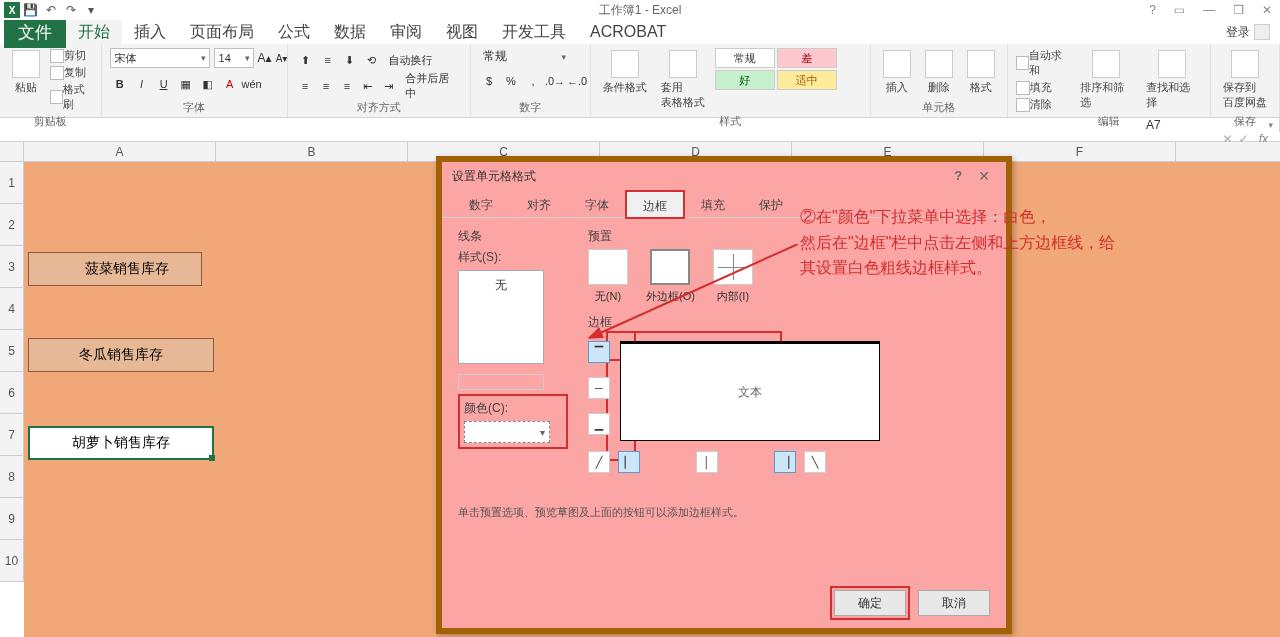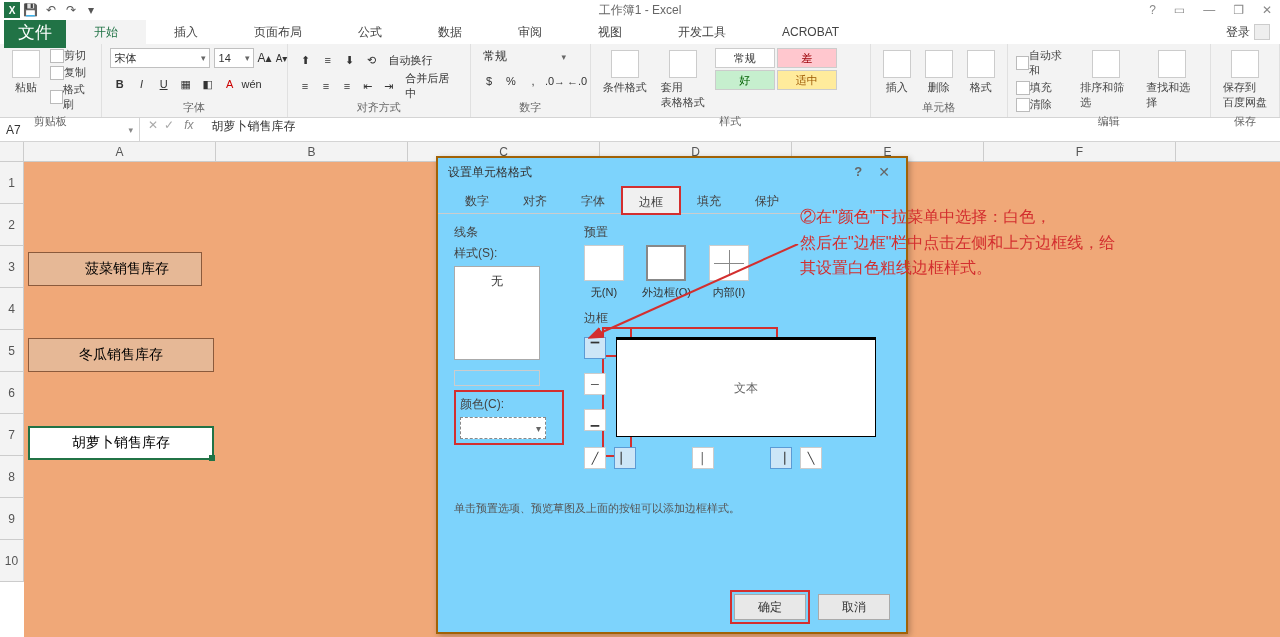--- a/index.html
+++ b/index.html
@@ -10,21 +10,21 @@
   .title-bar .qat { display: flex; gap: 2px; align-items: center; }
   .qat-icon { width: 18px; height: 18px; display: flex; align-items: center; justify-content: center; font-size: 12px; color: #555; }
   .excel-logo { background: #217346; color: #fff; width: 16px; height: 16px; font-size: 10px; font-weight: bold; display:flex; align-items:center; justify-content:center; }
   .title-center { position: absolute; left: 50%; transform: translateX(-50%); color: #666; font-size: 12px; }
   .title-right { position: absolute; right: 4px; display: flex; gap: 10px; color: #888; font-size: 12px; align-items:center; }
   .title-right span { padding: 0 4px; }
 
   
   .ribbon-tabs { height: 24px; background: #fff; display: flex; align-items: center; padding-left: 4px; gap: 0; }
   .file-tab { background: #217346; color: #fff; padding: 4px 14px; font-size: 17px; }
-  .rtab { padding: 4px 28px; font-size: 12px; color: #444; cursor: pointer; }
+  .rtab { padding: 4px 12px; font-size: 16px; color: #444; cursor: pointer; }
   .rtab.active { background: #f3f3f3; color: #217346; }
   .login { margin-left: auto; margin-right: 10px; color: #444; font-size: 12px; display:flex; align-items:center; gap:4px; }
   .login-avatar { width:16px; height:16px; border:1px solid #ccc; background:#eee; }
 
   
   .ribbon { height: 74px; background: #f3f3f3; border-bottom: 1px solid #d4d4d4; display: flex; }
   .rgroup { border-right: 1px solid #e0e0e0; padding: 4px 8px 2px; display: flex; flex-direction: column; justify-content: space-between; }
   .rgroup-title { text-align: center; font-size: 11px; color: #666; margin-top: 2px; }
   .rgroup-body { display: flex; align-items: flex-start; gap: 6px; flex: 1; }
   .rbtn-big { display: flex; flex-direction: column; align-items: center; gap: 2px; font-size: 11px; color: #444; padding: 2px 4px; }
@@ -39,42 +39,42 @@
   .btn-row { display:flex; gap:2px; margin-top:2px; }
   .btn-row span { width:20px; height:20px; display:flex; align-items:center; justify-content:center; border:1px solid transparent; font-size:11px; }
   .styles-gallery { display:flex; gap:2px; }
   .style-box { width:60px; height:20px; border:1px solid #ccc; font-size:11px; display:flex; align-items:center; justify-content:center; }
   .style-normal { background:#fff; }
   .style-bad { background:#ffc7ce; color:#9c0006; }
   .style-good { background:#c6efce; color:#006100; }
   .style-neutral { background:#ffeb9c; color:#9c5700; }
 
   
-  .formula-bar { height: 24px; border-bottom: 1px solid #d4d4d4; display: flex; align-items: flex-start; background:#fff; }
+  .formula-bar { height: 24px; border-bottom: 1px solid #d4d4d4; display: flex; align-items: flex-end; background:#fff;flex-direction:column; }
   .name-box { width: 140px; border-right: 1px solid #d4d4d4; padding: 0 6px; font-size: 12px; color:#333; display:flex; align-items:center; justify-content:space-between; height:100%; }
   .name-box::after { content:"▾"; font-size:9px; color:#888; }
   .fx-btns { display:flex; gap:6px; padding:0 8px; color:#aaa; font-size:12px; }
   .fx-label { font-style: italic; color:#888; padding:0 4px; }
   .fx-input { flex:1; padding:0 6px; font-size:12px; }
 
   
   .grid-wrap { position: relative; height: calc(637px - 20px - 24px - 74px - 24px); overflow:hidden; }
   .col-headers { display:flex; height:20px; background:#f3f3f3; border-bottom:1px solid #ccc; }
   .corner { width:24px; border-right:1px solid #ccc; background:#f3f3f3; }
   .colh { border-right:1px solid #ccc; display:flex; align-items:center; justify-content:center; font-size:12px; color:#555; }
   .rows { position:relative; }
   .rowh { position:absolute; left:0; width:24px; border-right:1px solid #ccc; border-bottom:1px solid #ccc; background:#f3f3f3; display:flex; align-items:center; justify-content:center; font-size:12px; color:#555; }
   .orange-bg { position:absolute; left:24px; top:0; right:0; bottom:0; background:#f0a878; }
   .cell-box { position:absolute; background:#c48f66; border:1px solid #8b5a3c; display:flex; align-items:center; justify-content:center; font-size:14px; color:#000; }
   .cell-box.light { background:#e6b896; }
   .cell-sel { border:2px solid #217346 !important; background:#fff !important; }
   .sel-handle { position:absolute; width:6px; height:6px; background:#217346; right:-3px; bottom:-3px; }
 
   
-  .dialog { position:absolute; left:436px; top:156px; width:472px; height:478px; background:#7dd3fc; border:2px solid #a16207; box-shadow:2px 2px 6px rgba(0,0,0,0.25); }
+  .dialog { position:absolute; left:436px; top:156px; width:576px; height:478px; background:#fca5a5; border:6px solid #a16207; box-shadow:2px 2px 6px rgba(0,0,0,0.25); }
   .dlg-title { height:28px; display:flex; align-items:center; justify-content:space-between; padding:0 10px; font-size:12px; }
   .dlg-close { font-size:14px; color:#666; padding:0 6px; }
   .dlg-help { font-size:13px; font-weight:bold; color:#666; }
   .dlg-tabs { display:flex; height:28px; border-bottom:1px solid #ccc; padding:0 10px; gap:0; }
   .dtab { padding:6px 16px; font-size:12px; color:#444; border:1px solid transparent; border-bottom:none; }
   .dtab.active { background:#f0f0f0; border-color:#ccc; position:relative; top:1px; }
   .dtab.hl { outline:2px solid #d32f2f; outline-offset:-1px; }
   .dlg-body { padding:10px 16px; font-size:12px; }
   .fieldset-label { font-size:12px; color:#444; margin-bottom:4px; }
   .style-listbox { width:86px; height:94px; border:1px solid #aaa; background:#fff; display:flex; align-items:flex-start; justify-content:center; padding-top:6px; }

